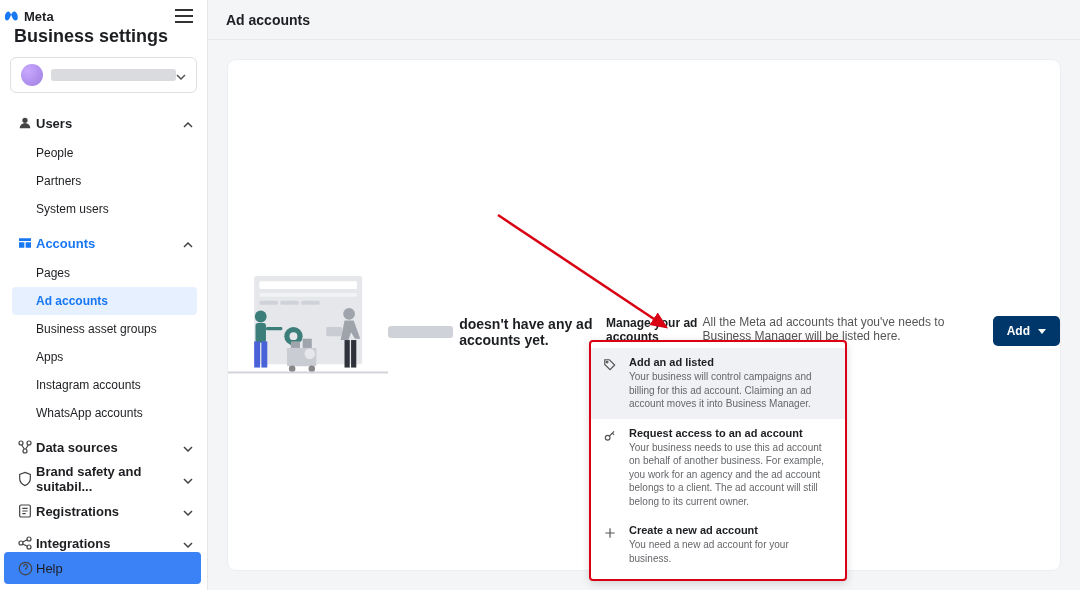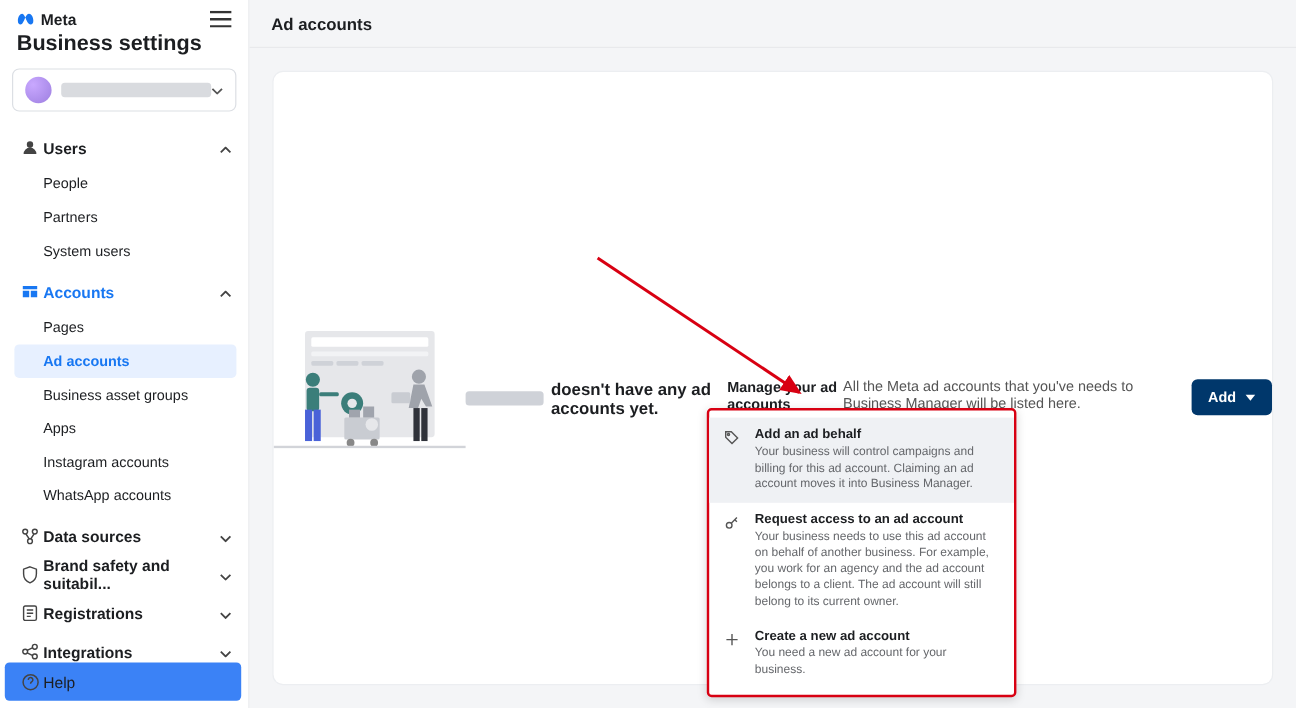--- a/index.html
+++ b/index.html
@@ -1,21 +1,21 @@
 <!DOCTYPE html>
 <html><head>
 <meta charset="utf-8">
 <style>
   * { box-sizing: border-box; margin: 0; padding: 0; }
   html, body { width: 1080px; height: 590px; font-family: -apple-system, "Segoe UI", Helvetica, Arial, sans-serif; background:#fff; color:#1c1e21; overflow:hidden; }
 
   
   .sidebar { position:absolute; left:0; top:0; width:208px; height:590px; border-right:1px solid #e4e6ea; background:#fff; }
 
-  .logo-row { display:flex; align-items:center; justify-content:space-between; padding:8px 14px 2px 14px; }
+  .logo-row { display:flex; align-items:center; justify-content:space-between; padding:8px 14px 2px 4px; }
   .logo-wrap { display:flex; align-items:center; gap:4px; }
   .meta-logo { width:16px; height:16px; }
   .meta-text { font-size:13px; font-weight:600; color:#1c1e21; }
   .hamburger svg { display:block; }
 
   .sidebar-title { font-size:18px; font-weight:700; padding:0 14px 10px 14px; }
 
   .biz-select { margin:0 10px 14px 10px; height:36px; border:1px solid #dcdfe4; border-radius:6px; display:flex; align-items:center; padding:0 10px; cursor:pointer; }
   .biz-avatar { width:22px; height:22px; border-radius:50%; background:radial-gradient(circle at 30% 30%, #c9a8ff, #9d7fe0); margin-right:8px; }
   .biz-name { flex:1; height:12px; border-radius:3px; background:#d9dbdf; filter:blur(0.6px); }
@@ -294,21 +294,21 @@
 
       <div class="dropdown">
         <div class="dd-item highlight">
           <div class="dd-icon">
             <svg width="14" height="14" viewBox="0 0 24 24" fill="none" stroke="#555" stroke-width="2">
                 <path d="M20 12l-8 8-9-9V3h8l9 9z"></path>
                 <circle cx="7" cy="7" r="1.5"></circle>
               </svg>
           </div>
           <div>
-            <div class="dd-title">Add an ad behalf</div>
+            <div class="dd-title">Add an ad listed</div>
             <div class="dd-desc">Your business will control campaigns and billing for this ad account. Claiming an ad account moves it into Business Manager.</div>
           </div>
         </div>
         <div class="dd-item">
           <div class="dd-icon">
             <svg width="14" height="14" viewBox="0 0 24 24" fill="none" stroke="#555" stroke-width="2">
                 <circle cx="8" cy="15" r="4"></circle>
                 <path d="M11 12l8-8M16 7l3 3"></path>
               </svg>
           </div>

